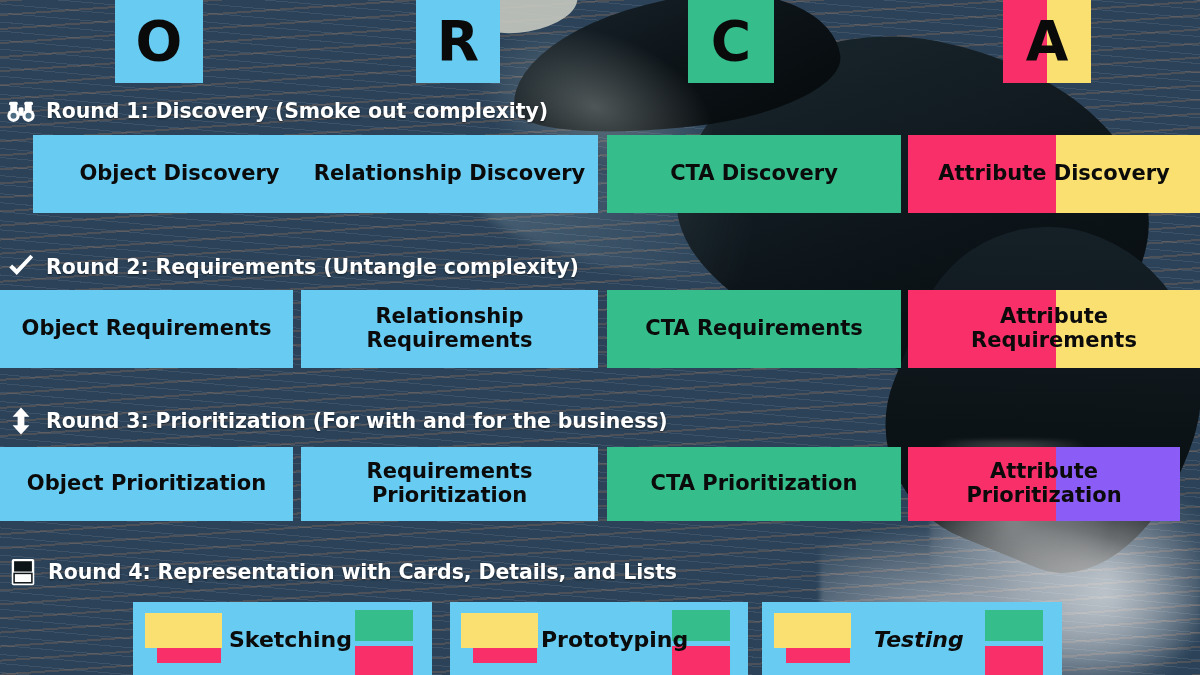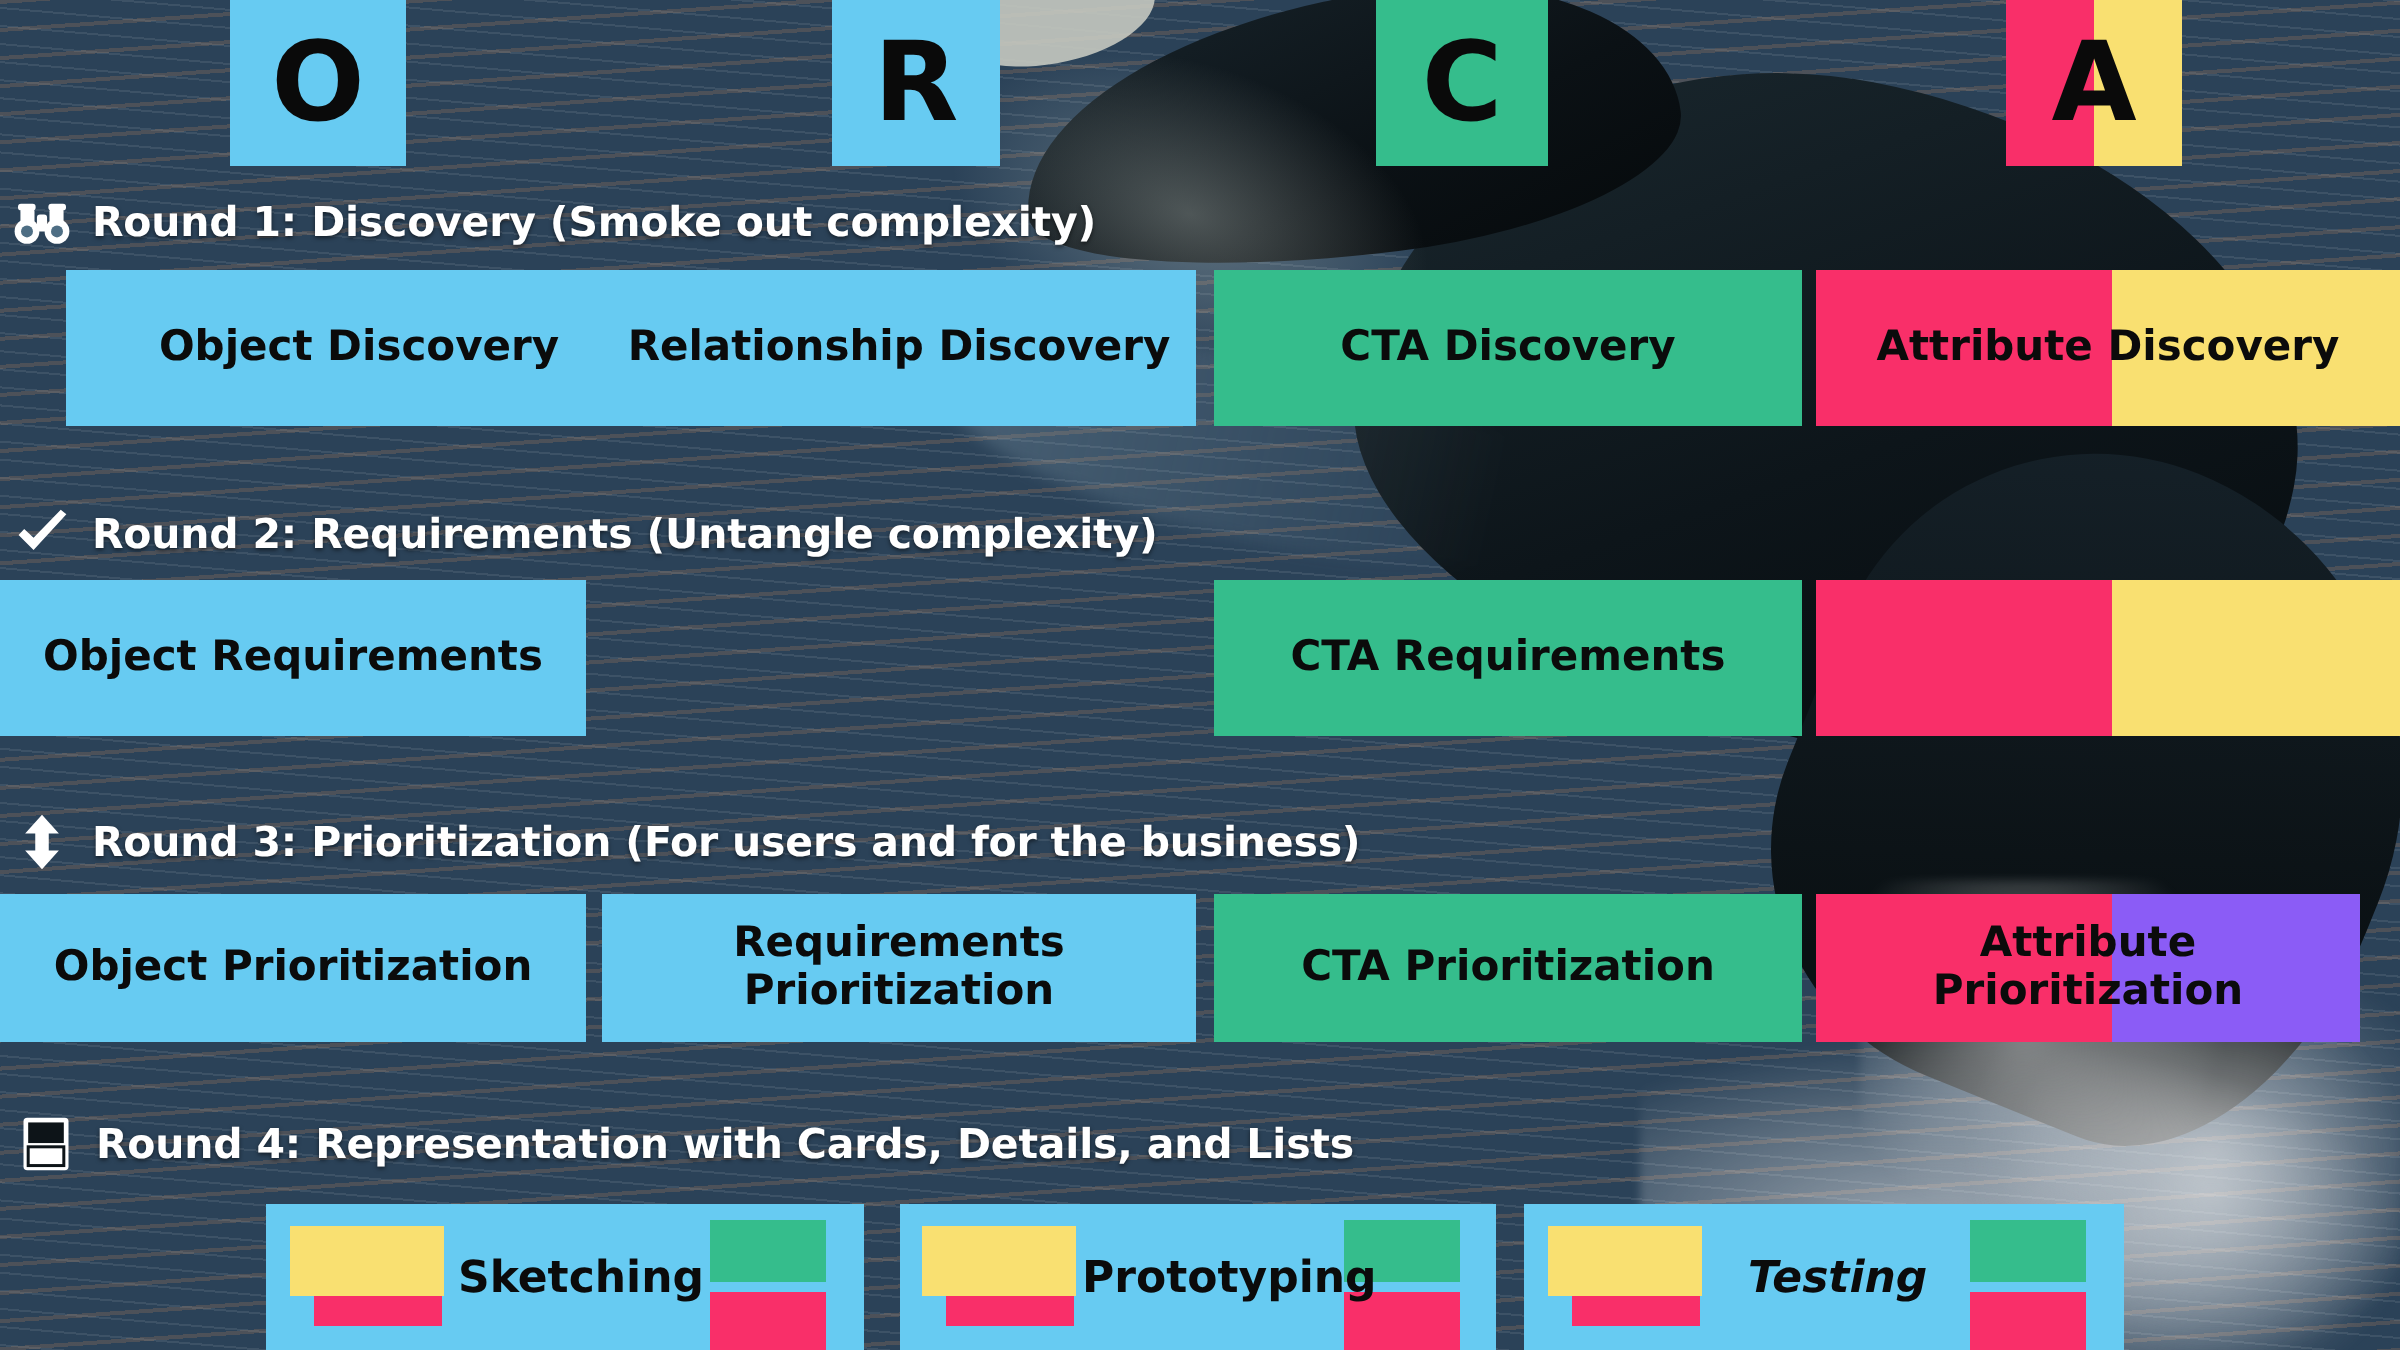--- a/index.html
+++ b/index.html
@@ -209,32 +209,36 @@
 
   <div class="round-head" style="top:252px;">
     <svg class="ricon" viewBox="0 0 32 32">
       <path d="M3.5 16.5 L11.5 24.5 L29 5.5 L26 3 L11.5 18 L6.5 13.3 Z" fill="#ffffff"></path>
     </svg>
     <span class="label">Round 2: Requirements (Untangle complexity)</span>
   </div>
   <div class="bar" style="left:0;top:290px;width:293px;height:78px;background:#67cbf2;">
     <span class="txt">Object Requirements</span>
   </div>
+  <div class="bar" style="left:301px;top:290px;width:297px;height:78px;background:#67cbf2;">
+    <span class="txt">Relationship Requirements</span>
+  </div>
   <div class="bar" style="left:607px;top:290px;width:294px;height:78px;background:#35bd8c;">
     <span class="txt">CTA Requirements</span>
   </div>
   <div class="bar" style="left:908px;top:290px;width:292px;height:78px;background:#f9e071;">
     <div class="split" style="left:0;width:148px;background:#f92f69;"></div>
+    <span class="txt">Attribute Requirements</span>
   </div>
 
   <div class="round-head" style="top:406px;">
     <svg class="ricon" viewBox="0 0 32 32">
       <path d="M16 1.5 L25 11.5 L19.6 11.5 L19.6 20.5 L25 20.5 L16 30.5 L7 20.5 L12.4 20.5 L12.4 11.5 L7 11.5 Z" fill="#ffffff"></path>
     </svg>
-    <span class="label">Round 3: Prioritization (For users and for the business)</span>
+    <span class="label">Round 3: Prioritization (For with and for the business)</span>
   </div>
   <div class="bar" style="left:0;top:447px;width:293px;height:74px;background:#67cbf2;">
     <span class="txt">Object Prioritization</span>
   </div>
   <div class="bar" style="left:301px;top:447px;width:297px;height:74px;background:#67cbf2;">
     <span class="txt">Requirements Prioritization</span>
   </div>
   <div class="bar" style="left:607px;top:447px;width:294px;height:74px;background:#35bd8c;">
     <span class="txt">CTA Prioritization</span>
   </div>

